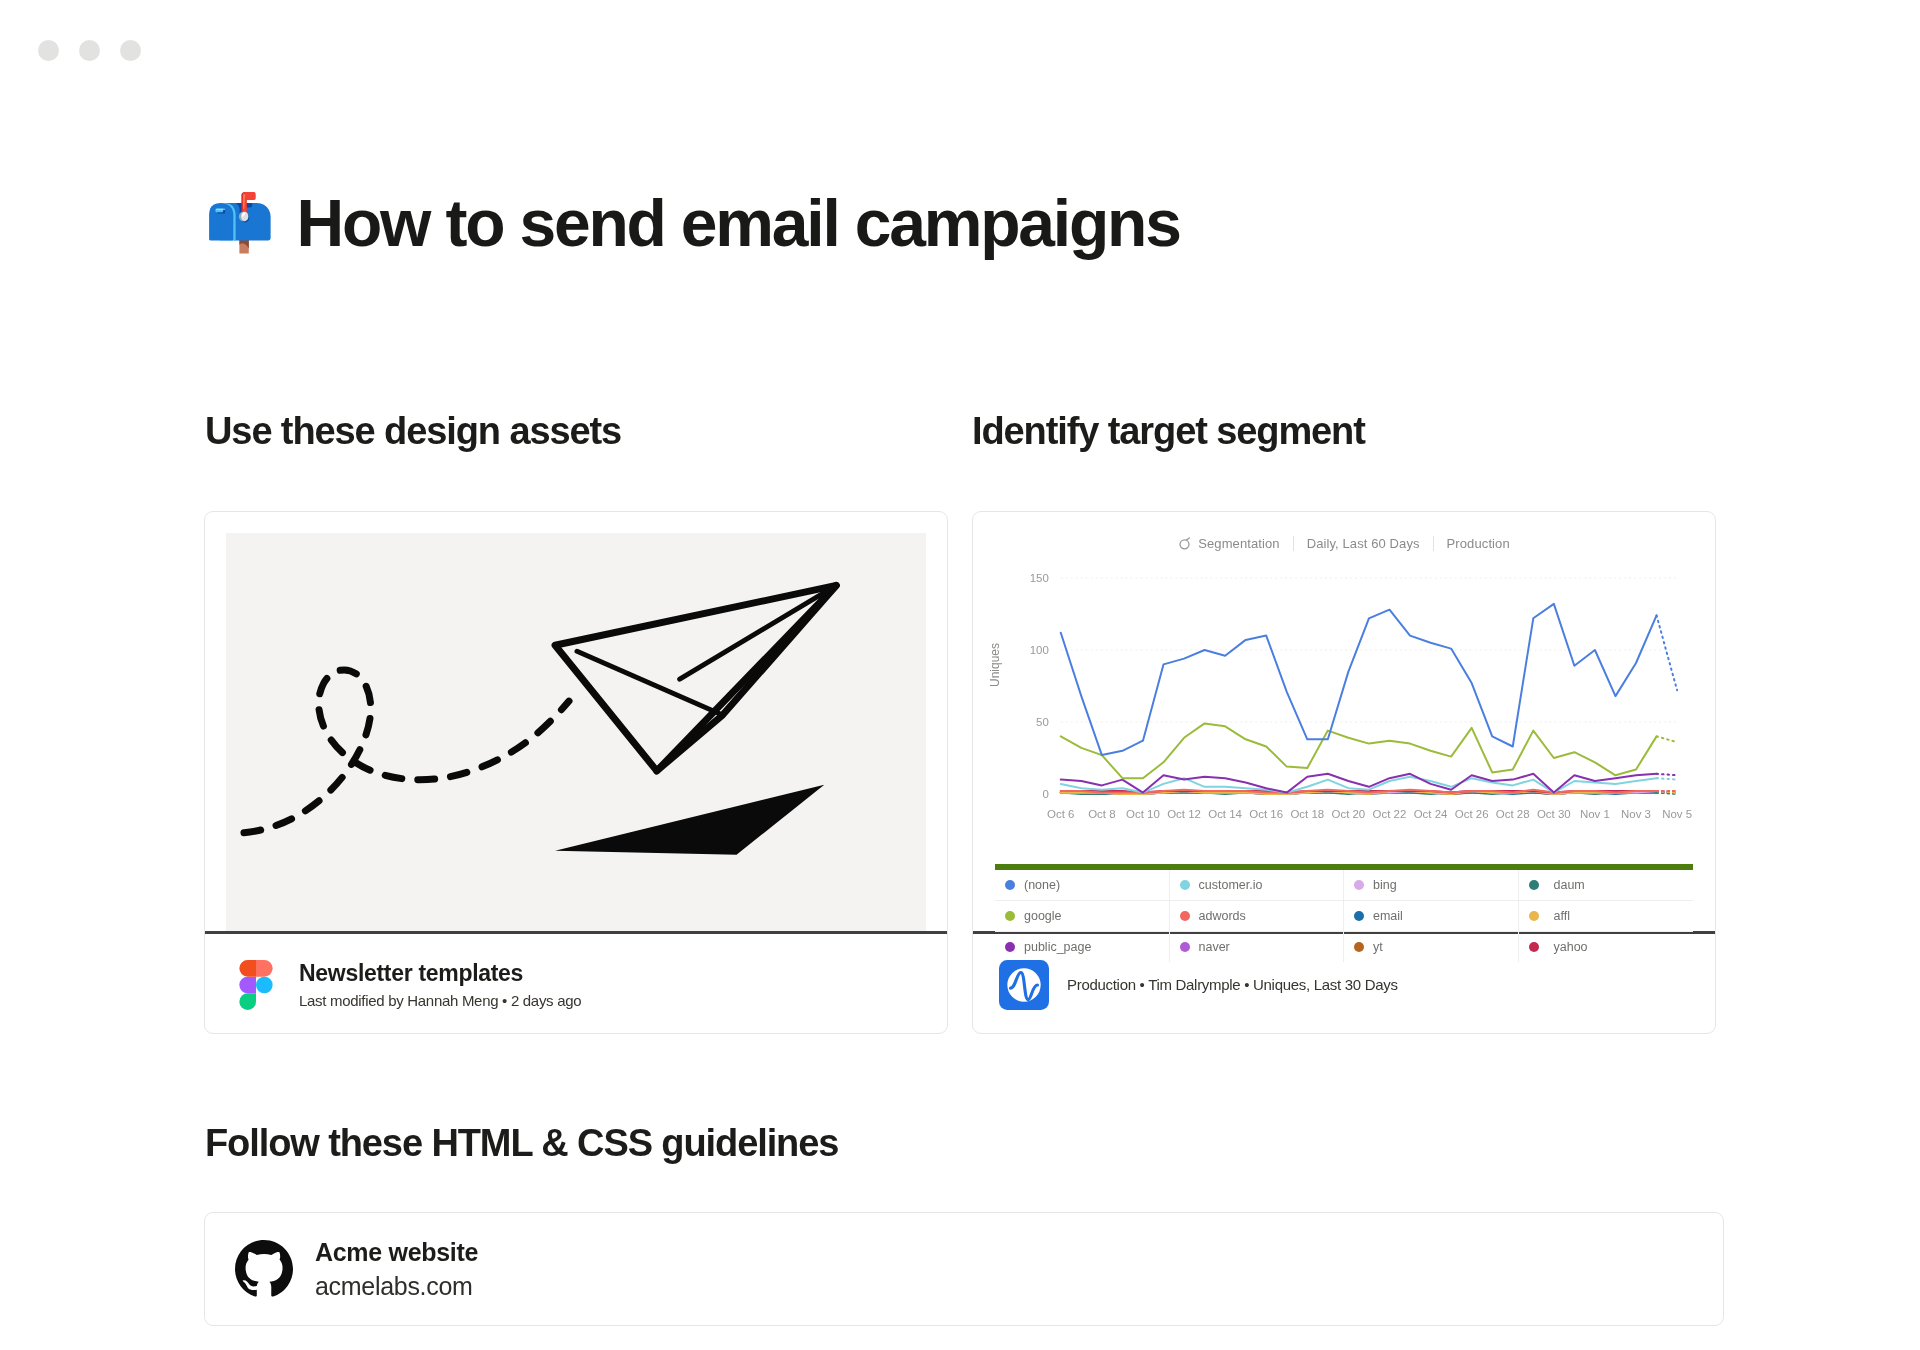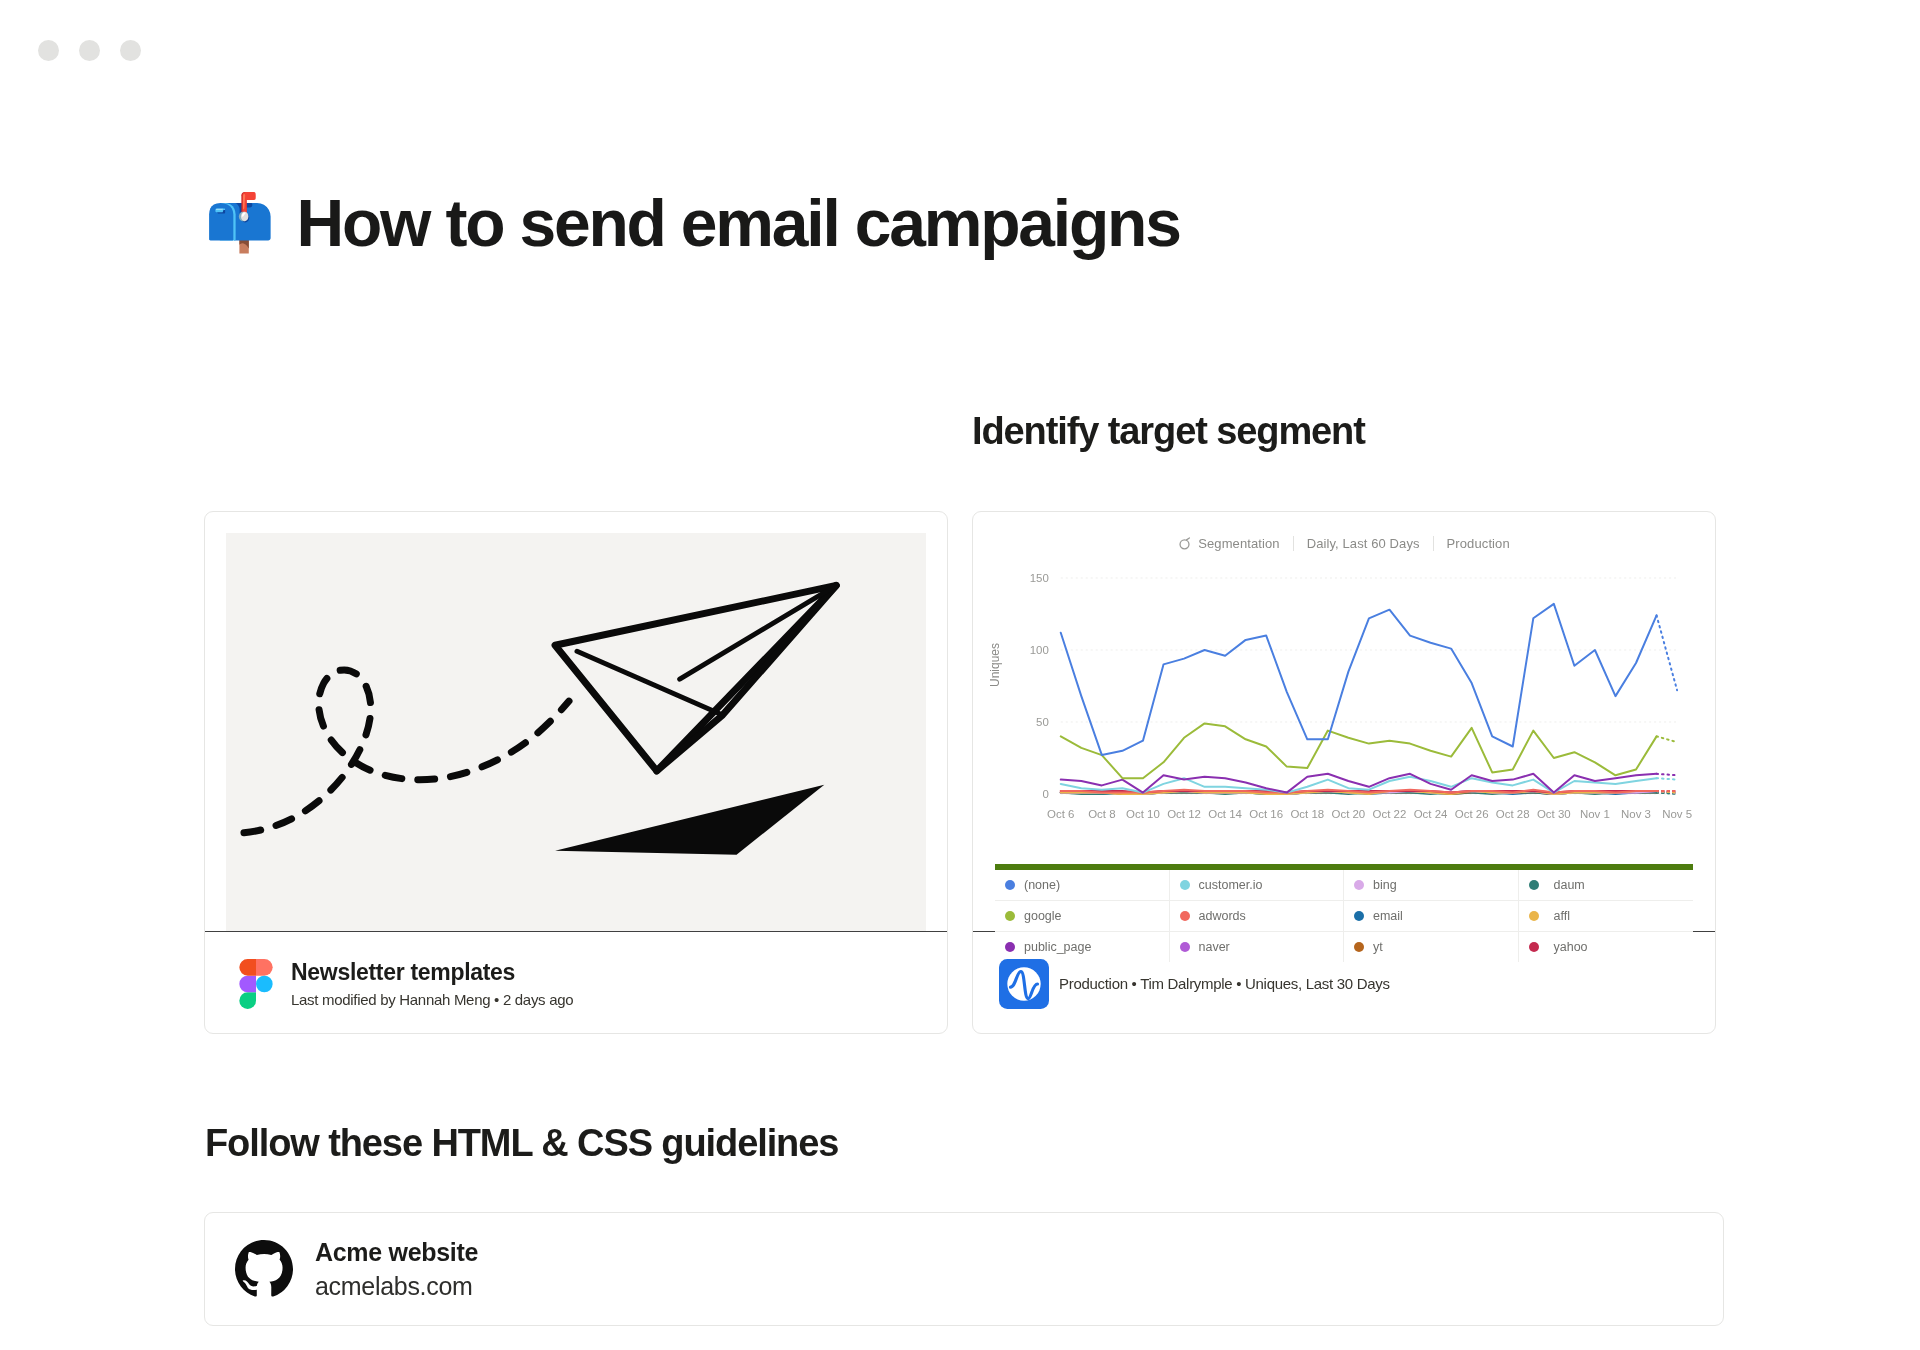--- a/index.html
+++ b/index.html
@@ -46,23 +46,23 @@
   .card-media { position: relative; width: 100%; }
   #card-figma .card-media { height: 419px; padding: 21px 21px 0 21px; }
   .figma-canvas {
     width: 100%; height: 100%;
     background: #f4f3f1;
     position: relative; overflow: hidden;
   }
   .figma-canvas svg { position: absolute; inset: 0; width: 100%; height: 100%; }
 
   .card-foot {
-    display: flex; align-items: center; gap: 10px;
+    display: flex; align-items: center; gap: 18px;
     padding: 0 26px;
-    border-top: 1px solid #404040;
+    border-top: 3px solid #404040;
     height: 104px;
   }
   #card-github .card-foot { border-top: none; height: 112px; padding-left: 30px; gap: 22px; }
   .foot-logo { flex: 0 0 auto; width: 50px; height: 50px; display: block; }
   #card-github .foot-logo { width: 58px; height: 58px; }
   .foot-text { display: flex; flex-direction: column; gap: 5px; min-width: 0; }
   .foot-title { font-size: 23px; font-weight: 700; color: #1c1c1a; letter-spacing: -0.3px; white-space: nowrap; }
   .foot-sub   { font-size: 15px; font-weight: 400; color: #37352f; letter-spacing: -0.3px; white-space: nowrap; }
   #card-github .foot-title { font-size: 25px; }
   #card-github .foot-sub { font-size: 25px; color: #2e2e2c; }
@@ -112,20 +112,21 @@
     <span class="dot"></span>
     <span class="dot"></span>
     <span class="dot"></span>
   </div>
 
   <h1 class="page-title">
     <span class="title-emoji">📫</span>
     <span>How to send email campaigns</span>
   </h1>
 
+  <h2 class="section-head" id="head-assets">Use these design assets</h2>
   <h2 class="section-head" id="head-segment">Identify target segment</h2>
   <h2 class="section-head" id="head-guide">Follow these HTML &amp; CSS guidelines</h2>
 
   <div class="card" id="card-figma">
     <div class="card-media">
       <div class="figma-canvas">
         <svg viewBox="0 0 702 398" preserveAspectRatio="xMidYMid meet">
 
           <path d="M18 300 C 60 296 96 272 120 240 C 142 210 152 176 140 152
                    C 130 132 108 132 98 150 C 86 172 96 204 122 224

